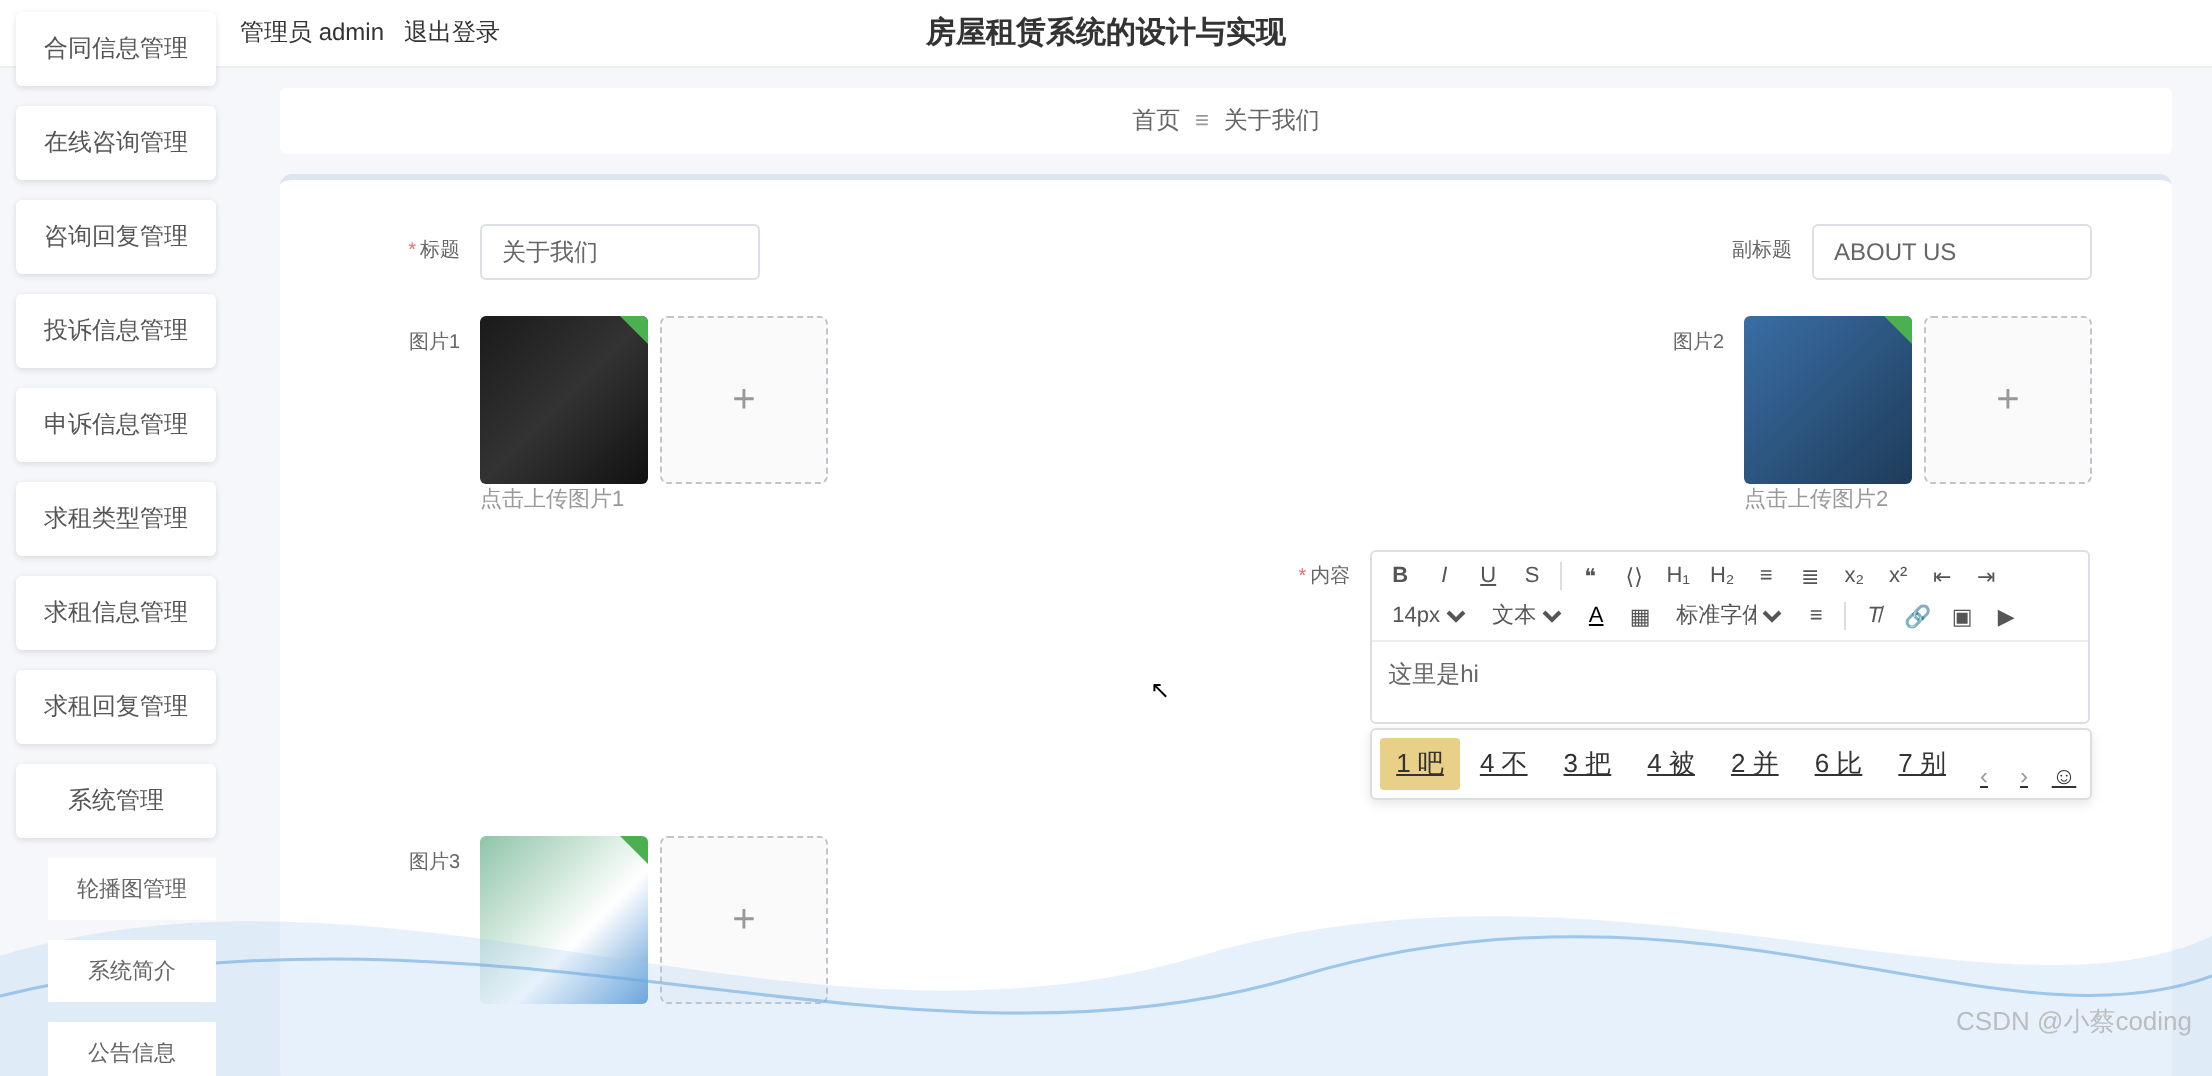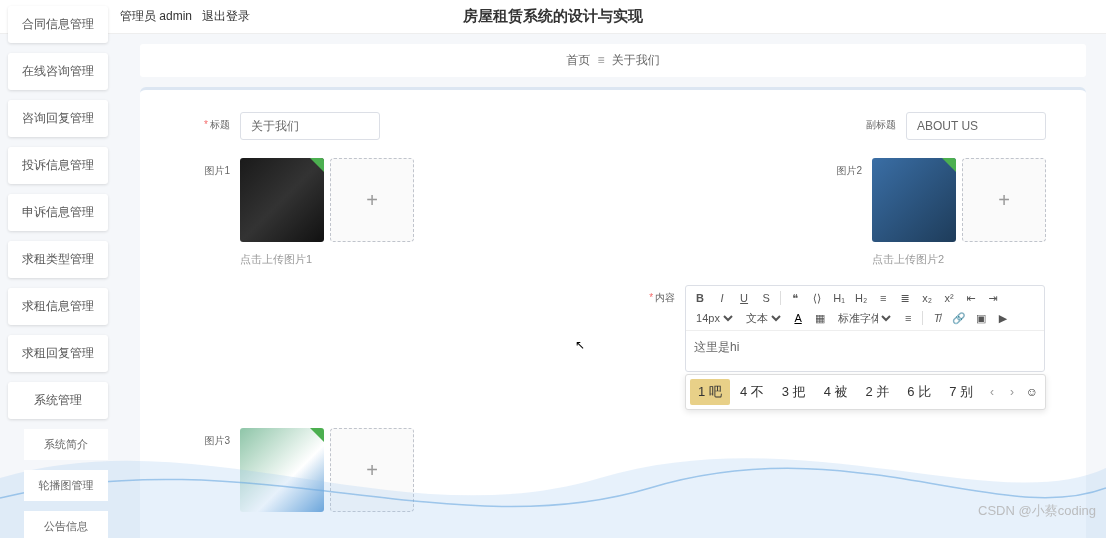--- a/index.html
+++ b/index.html
@@ -29,32 +29,32 @@
 
 .upload-wrap { display: flex; flex-direction: column; }
 .upload-row { display: flex; gap: 6px; }
 .thumb { width: 84px; height: 84px; border-radius: 3px; background: #333; background-size: cover; background-position: center; position: relative; overflow: hidden; }
 .thumb.t1 { background: linear-gradient(135deg, #1a1a1a 0%, #333 50%, #111 100%); }
 .thumb.t2 { background: linear-gradient(135deg, #3a6ea5 0%, #1e3c5a 100%); }
 .thumb.t3 { background: linear-gradient(135deg, #8ec5a8 0%, #fff 60%, #5b9bd5 100%); }
 .thumb .corner { position: absolute; top: 0; right: 0; width: 0; height: 0; border-left: 14px solid transparent; border-top: 14px solid #4caf50; }
 .upload-btn { width: 84px; height: 84px; border: 1px dashed #c0c4cc; border-radius: 4px; display: flex; align-items: center; justify-content: center; background: #fafafa; cursor: pointer; }
 .upload-btn .plus { font-size: 20px; color: #999; font-weight: 300; }
-.upload-hint { font-size: 11px; color: #999; margin-top: 10px; }
+.upload-hint { font-size: 11px; color: #999; }
 
 
 .editor { border: 1px solid #dcdfe6; border-radius: 3px; width: 360px; }
 .editor-toolbar { border-bottom: 1px solid #eee; padding: 4px 6px; display: flex; flex-wrap: wrap; gap: 6px; align-items: center; row-gap: 4px; }
 .tb-btn { width: 16px; height: 16px; display: inline-flex; align-items: center; justify-content: center; font-size: 11px; color: #555; cursor: pointer; }
 .tb-sep { width: 1px; height: 14px; background: #ddd; }
 .tb-select { font-size: 11px; color: #555; border: none; background: transparent; cursor: pointer; }
 .editor-body { padding: 8px; min-height: 40px; font-size: 12px; color: #666; }
 
 
-.ime-bar { background: #fff; border: 1px solid #ddd; border-radius: 3px; display: flex; align-items: center; padding: 4px; gap: 2px; margin-top: 2px; box-shadow: 0 2px 6px rgba(0,0,0,0.1); }
+.ime-bar { background: #fff; border: 1px solid #ddd; border-radius: 3px; display: flex; align-items: flex-end; padding: 4px; gap: 2px; margin-top: 2px; box-shadow: 0 2px 6px rgba(0,0,0,0.1); text-decoration: underline; }
 .ime-cand { padding: 4px 8px; font-size: 13px; border-radius: 2px; cursor: pointer; white-space: nowrap; }
 .ime-cand.sel { background: #e8d088; }
 .ime-nav { width: 18px; text-align: center; color: #999; cursor: pointer; font-size: 12px; }
 .ime-emoji { width: 18px; text-align: center; cursor: pointer; }
 
 
 .wave { position: absolute; bottom: 0; left: 0; right: 0; height: 140px; pointer-events: none; }
 
 
 .watermark { position: absolute; bottom: 18px; right: 10px; font-size: 13px; color: rgba(180,180,180,0.85); font-weight: 500; pointer-events: none; }
@@ -76,22 +76,22 @@
 <div class="sidebar">
   <div class="sidebar-item">合同信息管理</div>
   <div class="sidebar-item">在线咨询管理</div>
   <div class="sidebar-item">咨询回复管理</div>
   <div class="sidebar-item">投诉信息管理</div>
   <div class="sidebar-item">申诉信息管理</div>
   <div class="sidebar-item">求租类型管理</div>
   <div class="sidebar-item">求租信息管理</div>
   <div class="sidebar-item">求租回复管理</div>
   <div class="sidebar-item">系统管理</div>
+  <div class="sidebar-sub">轮播图管理</div>
   <div class="sidebar-sub">系统简介</div>
-  <div class="sidebar-sub">轮播图管理</div>
   <div class="sidebar-sub">公告信息</div>
   <div class="sidebar-sub">关于我们</div>
 </div>
 
 <div class="main">
   <div class="breadcrumb">
     <span>首页</span>
     <span class="sep">≡</span>
     <span>关于我们</span>
   </div>

